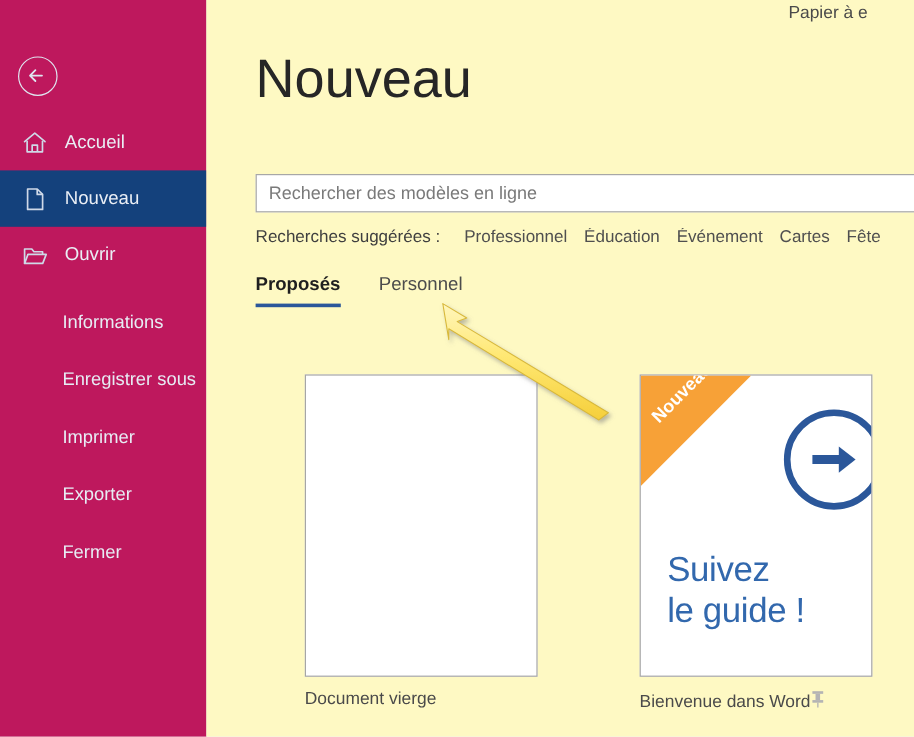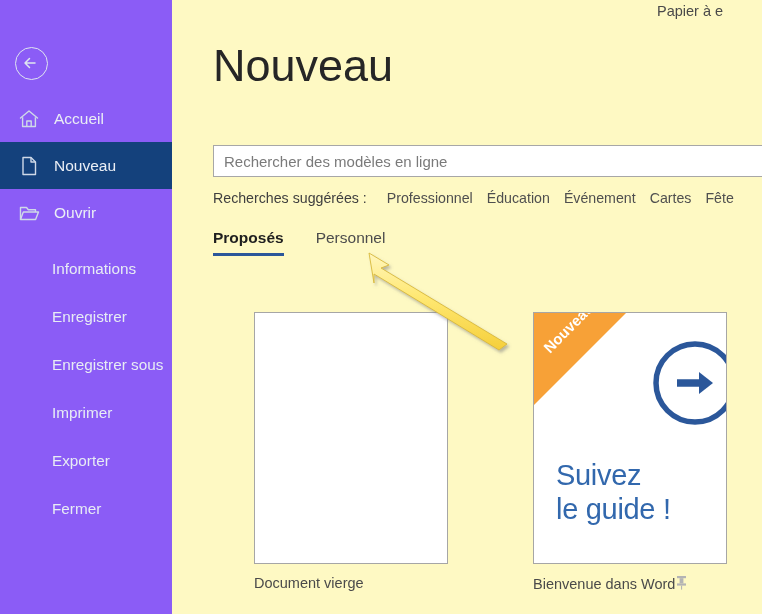--- a/index.html
+++ b/index.html
@@ -15,21 +15,21 @@
     position: relative;
     width: 762px; height: 614px;
     background: #f0f0f0;
   }
 
   
   #sidebar {
     position: absolute;
     left: 0; top: 0;
     width: 172px; height: 614px;
-    background: #8b5cf6;
+    background: #be185d;
   }
   #back-button {
     position: absolute;
     left: 15px; top: 47px;
     width: 33px; height: 33px;
     border-radius: 50%;
     border: 1.6px solid #dfe6f0;
     cursor: pointer;
   }
   #back-button svg { display: block; }
@@ -284,23 +284,20 @@
           </svg>
         </span>
         <span class="nav-label">Ouvrir</span>
       </div>
 
     </div>
 
     <div class="nav-list">
       <div class="nav-sub">
           <span>Informations</span>
-        </div>
-      <div class="nav-sub">
-          <span>Enregistrer</span>
         </div>
       <div class="nav-sub">
           <span>Enregistrer sous</span>
         </div>
       <div class="nav-sub">
           <span>Imprimer</span>
         </div>
       <div class="nav-sub">
           <span>Exporter</span>
         </div>

